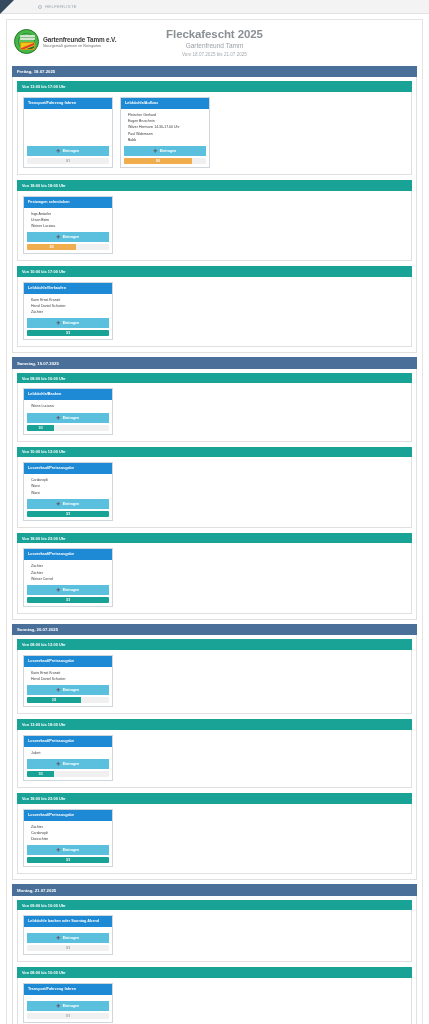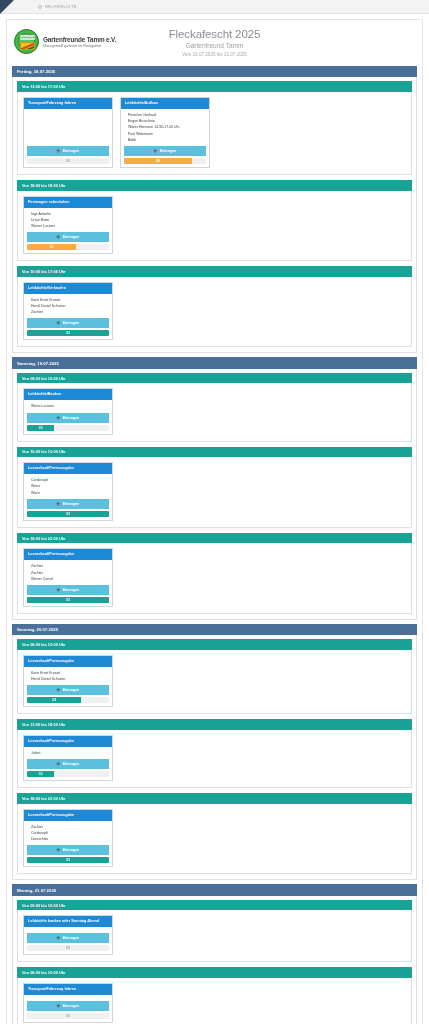--- a/index.html
+++ b/index.html
@@ -104,21 +104,21 @@
   }
   .org-sub { font-size: 3.6px; color: #6e6e6e; white-space: nowrap; }
 
   .title-block {
     position: absolute;
     left: 0; right: 0; top: 3px;
     text-align: center;
     pointer-events: none;
   }
   .event-title {
-    font-size: 11.5px; color: #8a8f94; font-weight: 400;
+    font-size: 11.5px; color: #8a8f94; font-weight: 700;
     letter-spacing: -0.1px; line-height: 13px;
   }
   .event-org {
     font-size: 6.5px; color: #9aa0a6; margin-top: 1px; line-height: 8px;
   }
   .event-range {
     font-size: 4.6px; color: #a6abb0; margin-top: 2px; line-height: 6px;
   }
 
   

